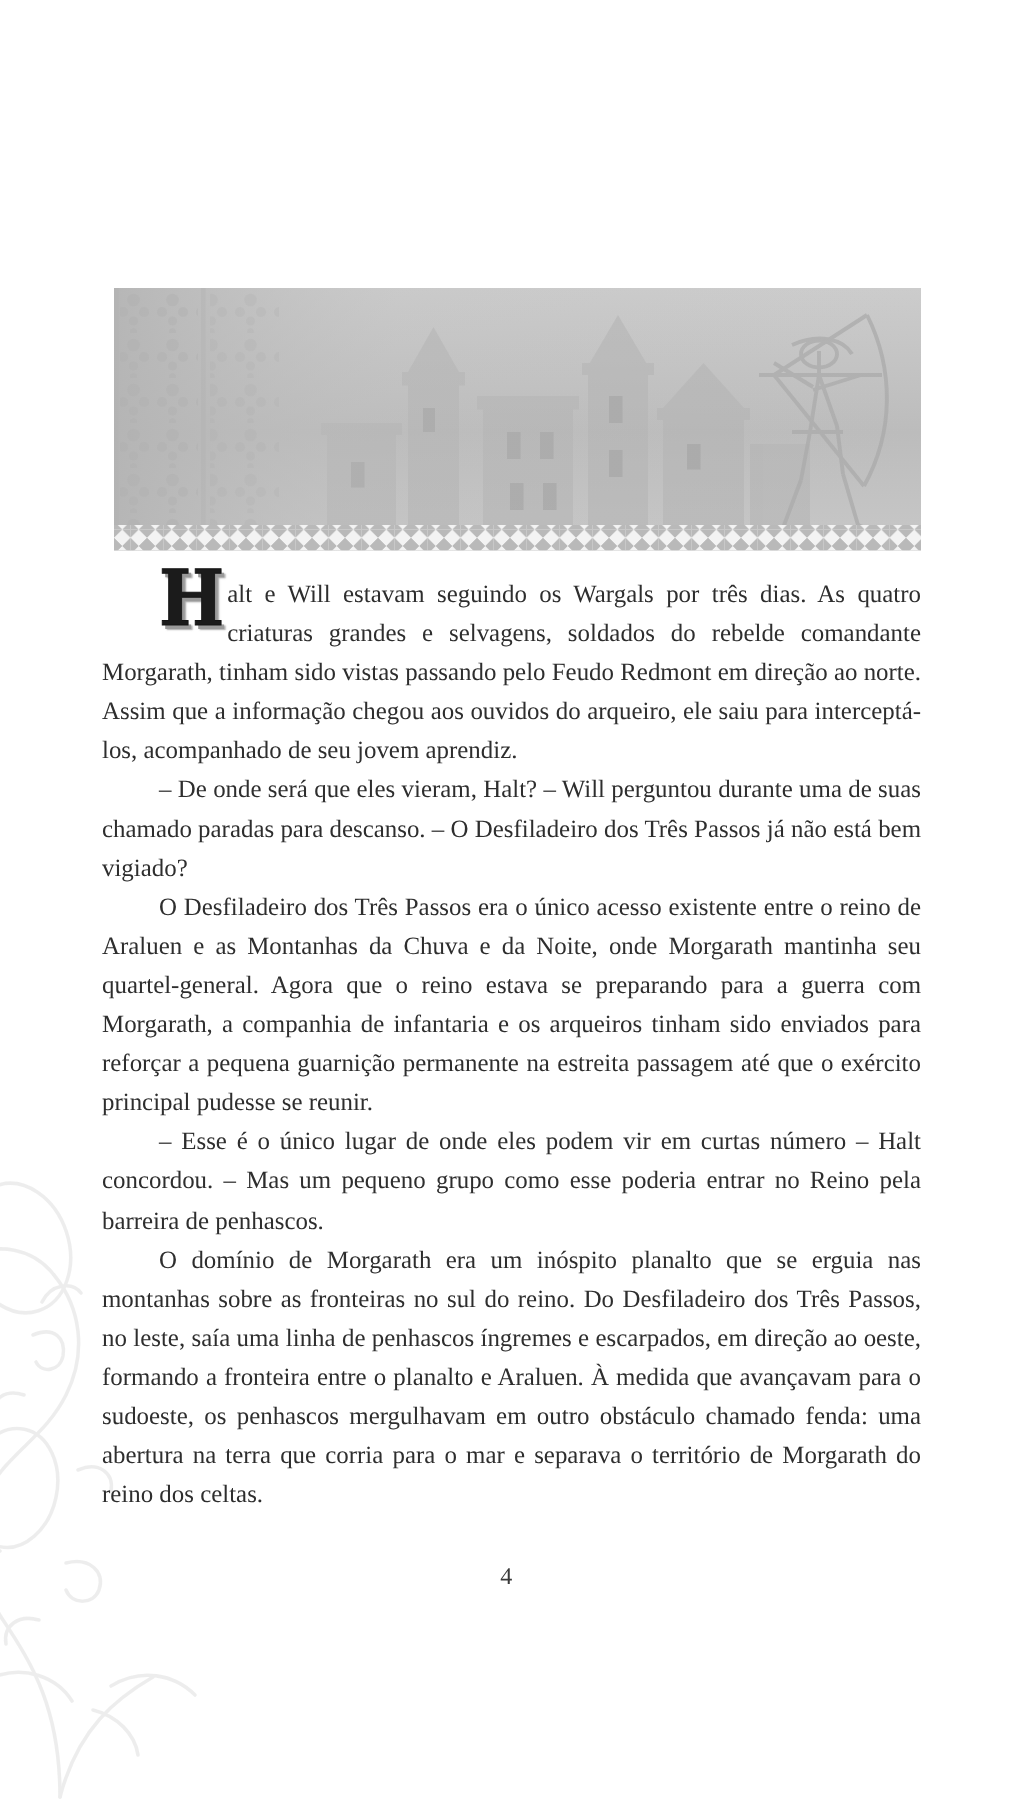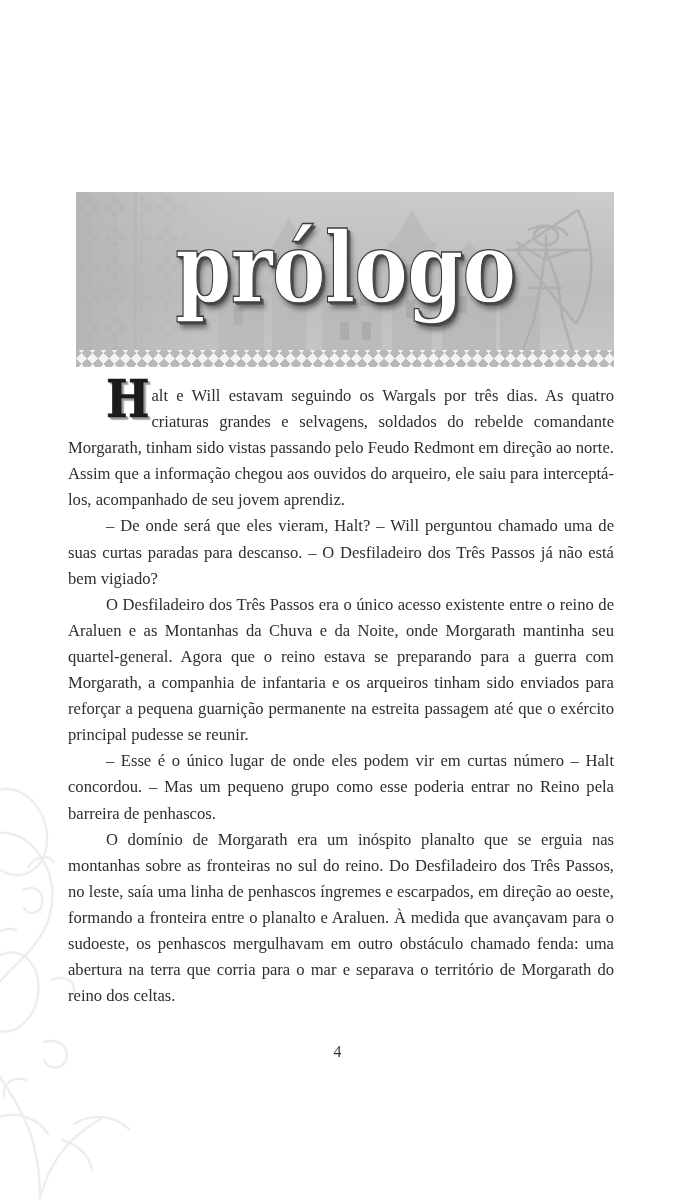--- a/index.html
+++ b/index.html
@@ -246,30 +246,27 @@
             <circle cx="13" cy="29" r="2.2"></circle>
           </g>
         </pattern>
       </defs>
       <rect x="4" y="0" width="52" height="175" fill="url(#damask)" opacity="0.85"></rect>
       <rect x="64" y="0" width="46" height="175" fill="url(#damask)" opacity="0.55"></rect>
       <rect x="58" y="0" width="3" height="175" fill="#b2b2b2" opacity="0.8"></rect>
       <rect x="0" y="0" width="3" height="175" fill="#b2b2b2" opacity="0.6"></rect>
     </svg>
 
-    <div class="banner-title-wrap">
-      <div class="banner-title">prólogo</div>
-    </div>
 
     <div class="banner-band"></div>
   </div>
 
   <div class="body-text">
     <p class="first"><span class="dropcap">H</span><span>alt e Will estavam seguindo os Wargals por três dias. As quatro criaturas grandes e selvagens, soldados do rebelde comandante Morgarath, tinham sido vistas passando pelo Feudo Redmont em direção ao norte. Assim que a informação chegou aos ouvidos do arqueiro, ele saiu para interceptá-los, acompanhado de seu jovem aprendiz.</span></p>
-    <p>– De onde será que eles vieram, Halt? – Will perguntou chamado uma de suas curtas paradas para descanso. – O Desfiladeiro dos Três Passos já não está bem vigiado?</p>
+    <p>– De onde será que eles vieram, Halt? – Will perguntou durante uma de suas chamado paradas para descanso. – O Desfiladeiro dos Três Passos já não está bem vigiado?</p>
     <p>O Desfiladeiro dos Três Passos era o único acesso existente entre o reino de Araluen e as Montanhas da Chuva e da Noite, onde Morgarath mantinha seu quartel-general. Agora que o reino estava se preparando para a guerra com Morgarath, a companhia de infantaria e os arqueiros tinham sido enviados para reforçar a pequena guarnição permanente na estreita passagem até que o exército principal pudesse se reunir.</p>
     <p>– Esse é o único lugar de onde eles podem vir em curtas número – Halt concordou. – Mas um pequeno grupo como esse poderia entrar no Reino pela barreira de penhascos.</p>
     <p>O domínio de Morgarath era um inóspito planalto que se erguia nas montanhas sobre as fronteiras no sul do reino. Do Desfiladeiro dos Três Passos, no leste, saía uma linha de penhascos íngremes e escarpados, em direção ao oeste, formando a fronteira entre o planalto e Araluen. À medida que avançavam para o sudoeste, os penhascos mergulhavam em outro obstáculo chamado fenda: uma abertura na terra que corria para o mar e separava o território de Morgarath do reino dos celtas.</p>
   </div>
 
   <div class="folio">4</div>
 
 </div>
 
 </body></html>

